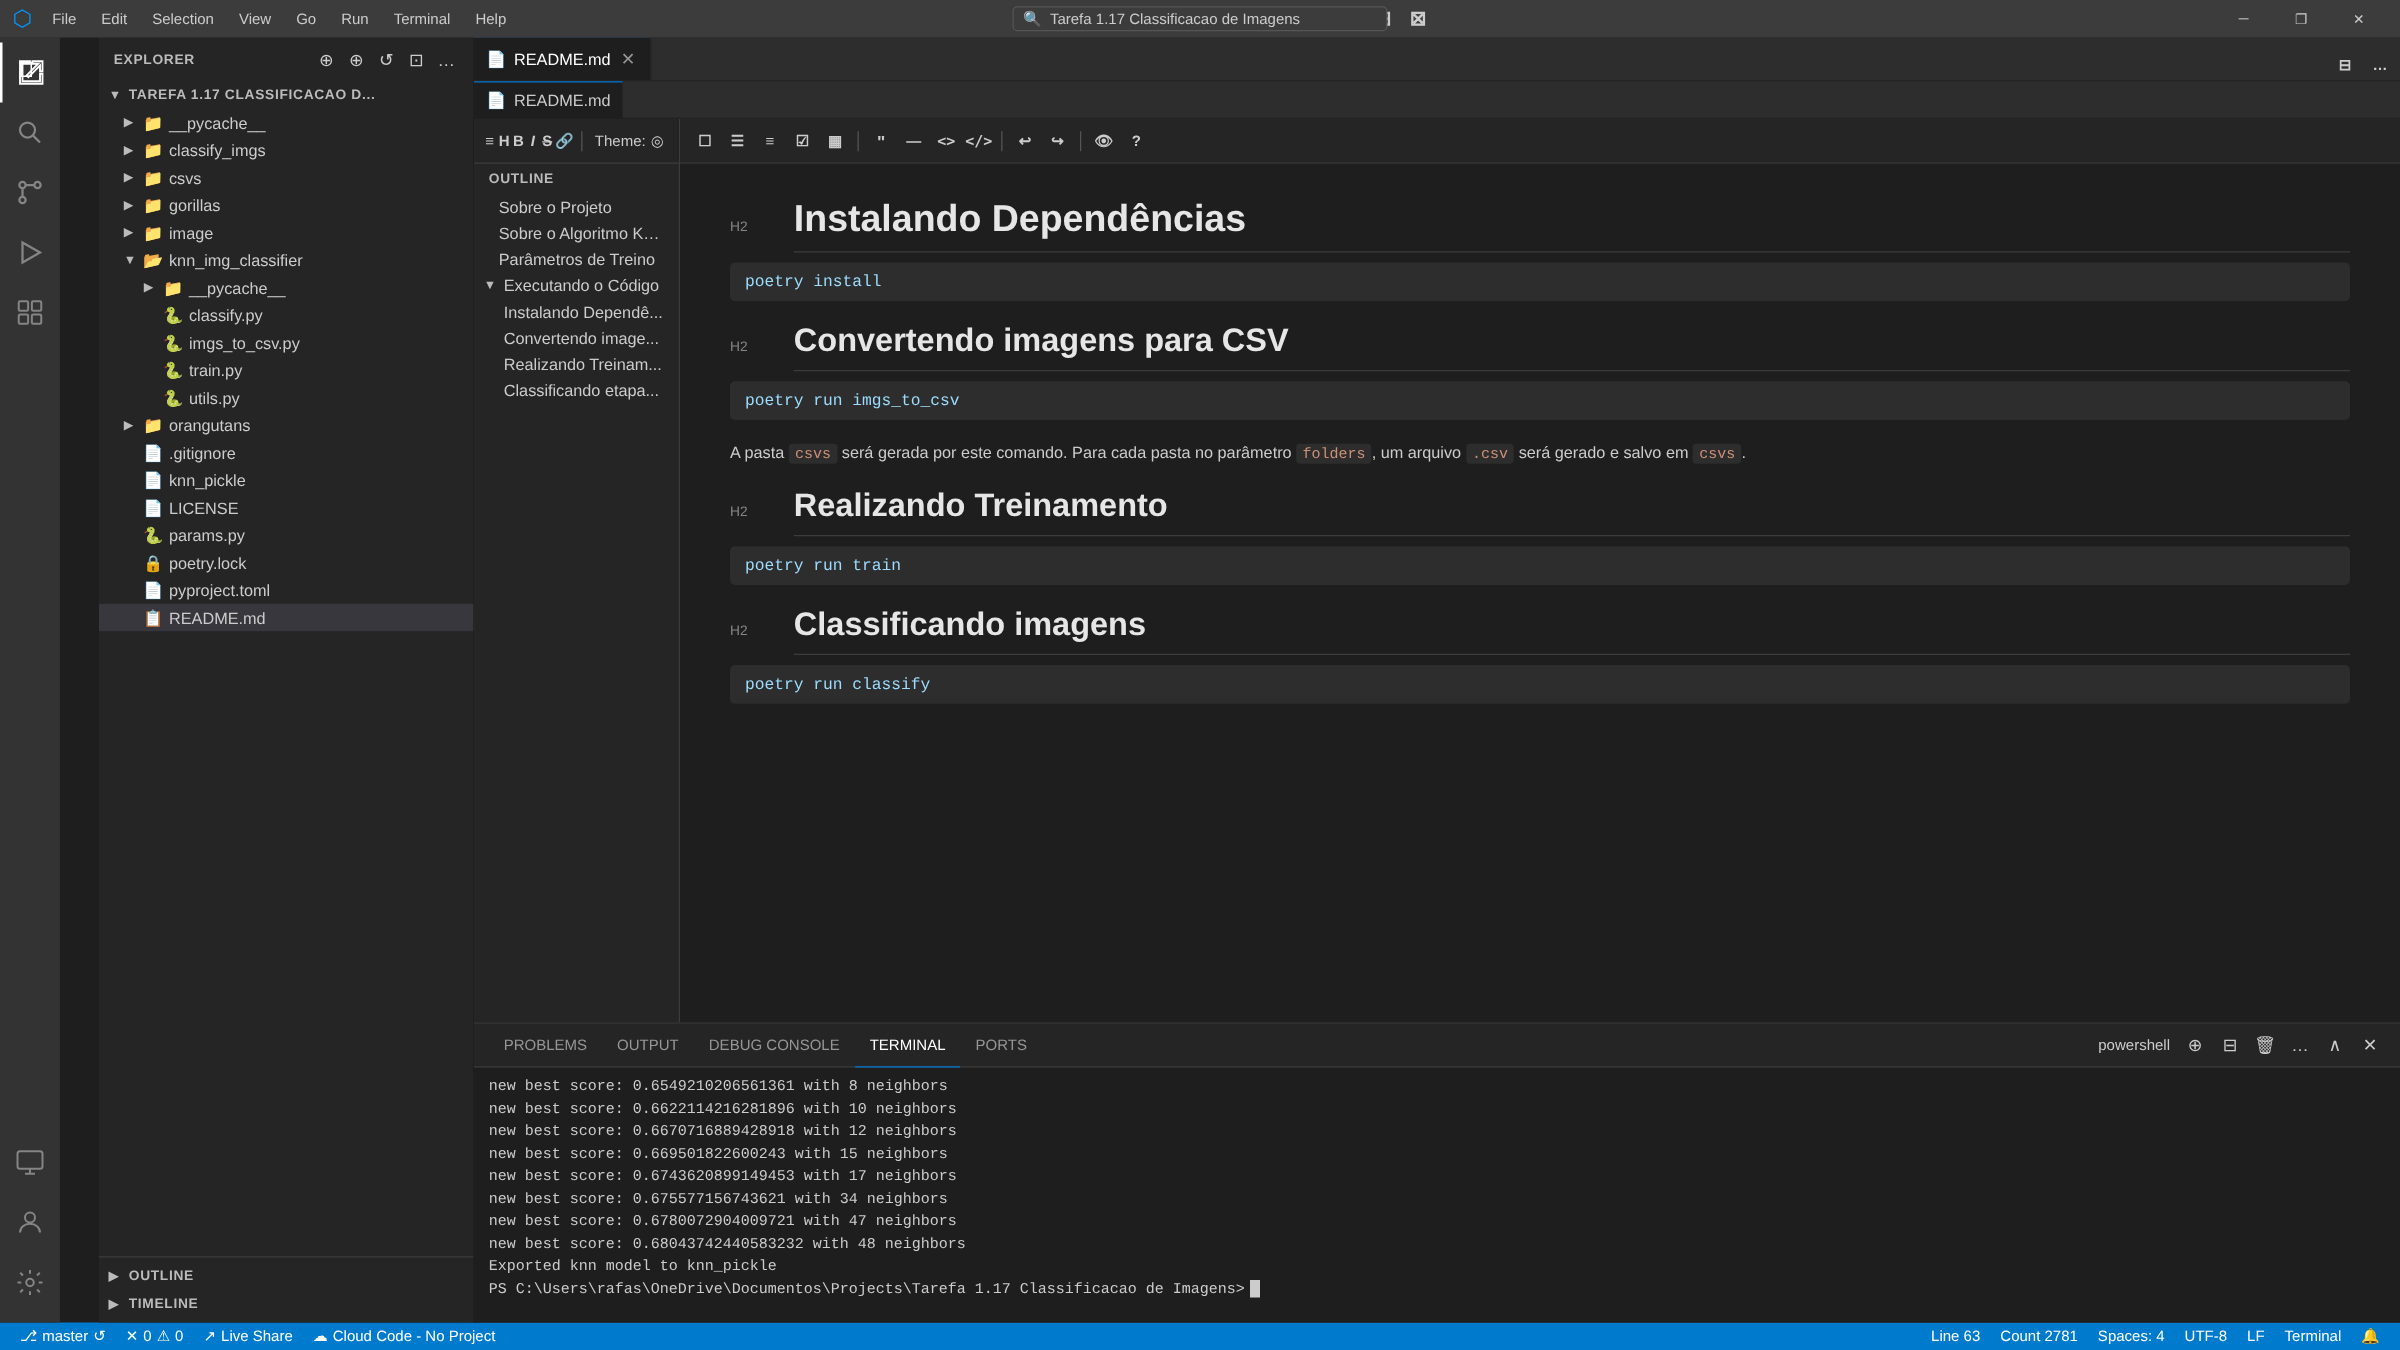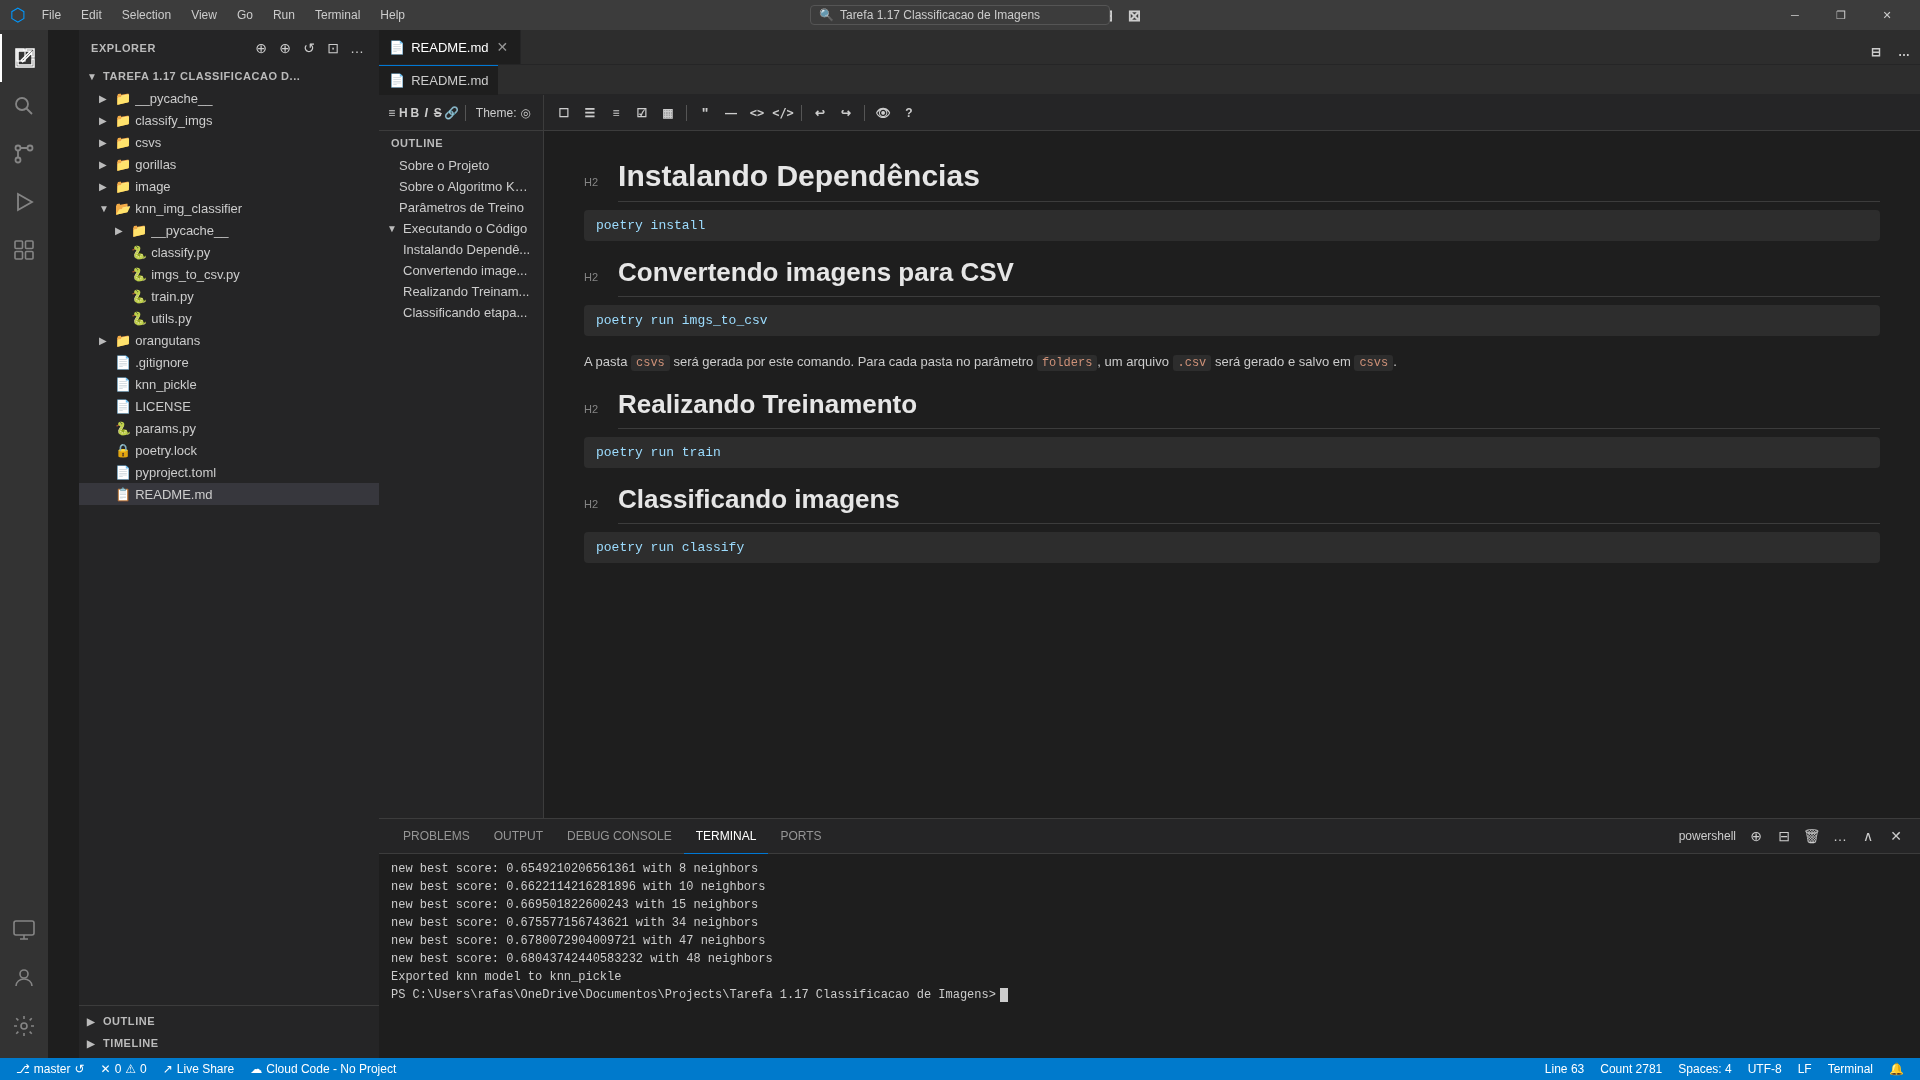--- a/index.html
+++ b/index.html
@@ -269,21 +269,21 @@
       cursor: pointer; color: #cccccc; font-size: 12px; font-weight: 600;
       border-radius: 3px;
     }
     .md-toolbar-separator { width: 1px; height: 16px; background: #555; margin: 0 4px; }
     .md-toolbar-theme { display: flex; align-items: center; gap: 4px; font-size: 12px; color: #cccccc; margin: 0 4px; }
 
     
     .md-h2-label {
       font-size: 11px;
       color: #858585;
-      margin-right: 8px;
+      margin-right: 25px;
       font-weight: normal;
     }
     .md-code-block {
       background: #2d2d2d;
       padding: 8px 12px;
       border-radius: 4px;
       font-family: 'Consolas', 'Courier New', monospace;
       font-size: 13px;
       margin-bottom: 16px;
       color: #9cdcfe;
@@ -717,21 +717,23 @@
           <div class="terminal-action-btn">⊟</div>
           <div class="terminal-action-btn">🗑</div>
           <div class="terminal-action-btn">…</div>
           <div class="terminal-action-btn">∧</div>
           <div class="terminal-action-btn">✕</div>
         </div>
       </div>
       <div id="terminal-content">
         <div>new best score: 0.6549210206561361 with 8 neighbors</div>
         <div>new best score: 0.6622114216281896 with 10 neighbors</div>
+        <div>new best score: 0.6670716889428918 with 12 neighbors</div>
         <div>new best score: 0.669501822600243 with 15 neighbors</div>
+        <div>new best score: 0.6743620899149453 with 17 neighbors</div>
         <div>new best score: 0.675577156743621 with 34 neighbors</div>
         <div>new best score: 0.6780072904009721 with 47 neighbors</div>
         <div>new best score: 0.68043742440583232 with 48 neighbors</div>
         <div>Exported knn model to knn_pickle</div>
         <div style="display:flex;align-items:center;gap:4px;">
           <span>PS C:\Users\rafas\OneDrive\Documentos\Projects\Tarefa 1.17 Classificacao de Imagens&gt;</span>
           <span style="background:#cccccc;width:8px;height:14px;display:inline-block;"></span>
         </div>
       </div>
     </div>

